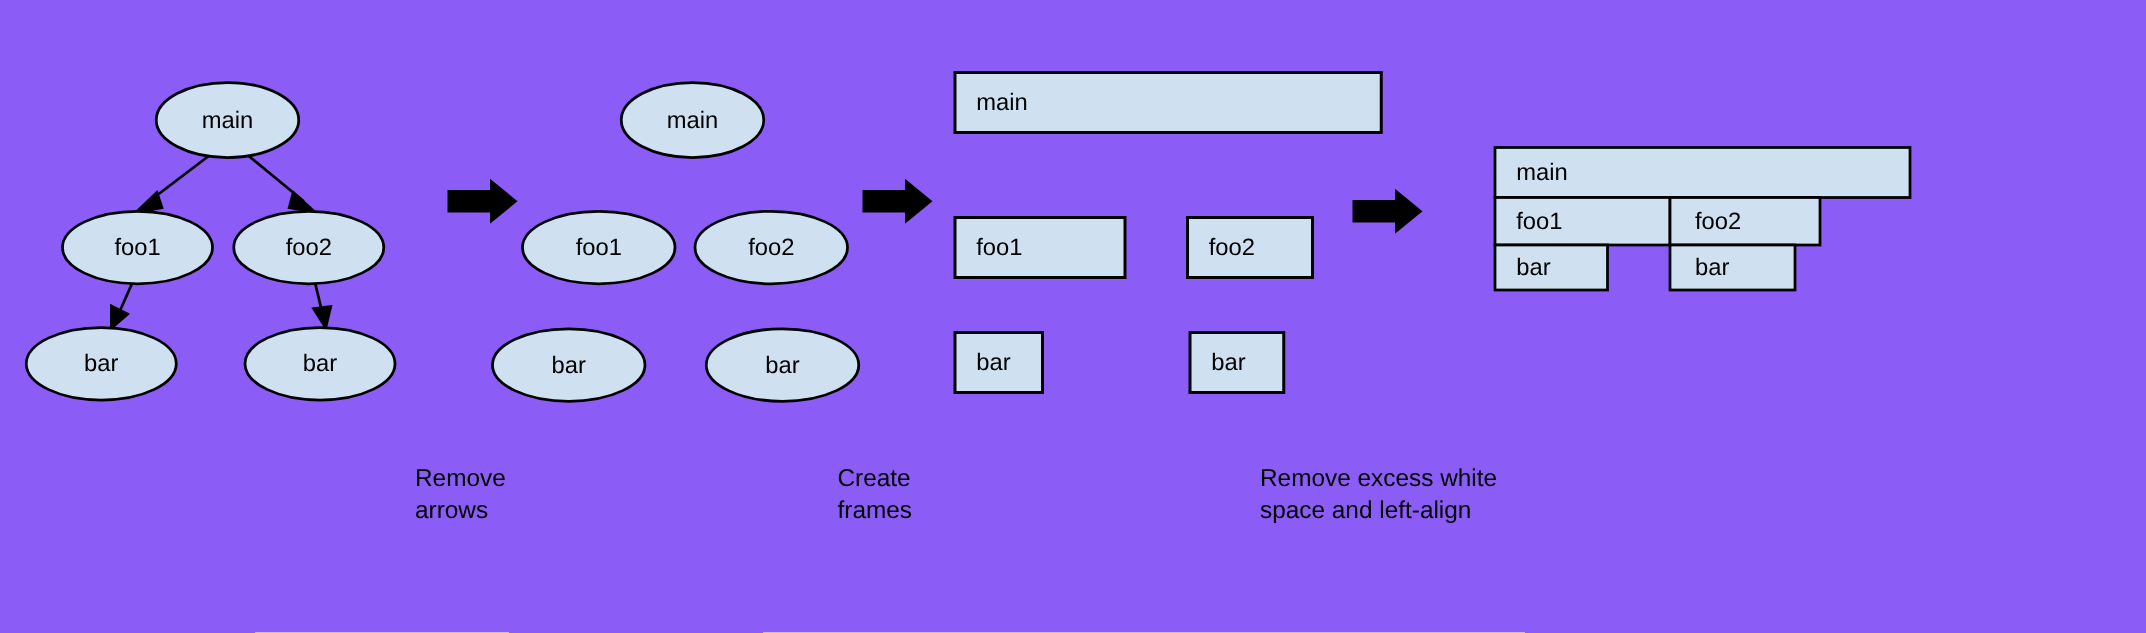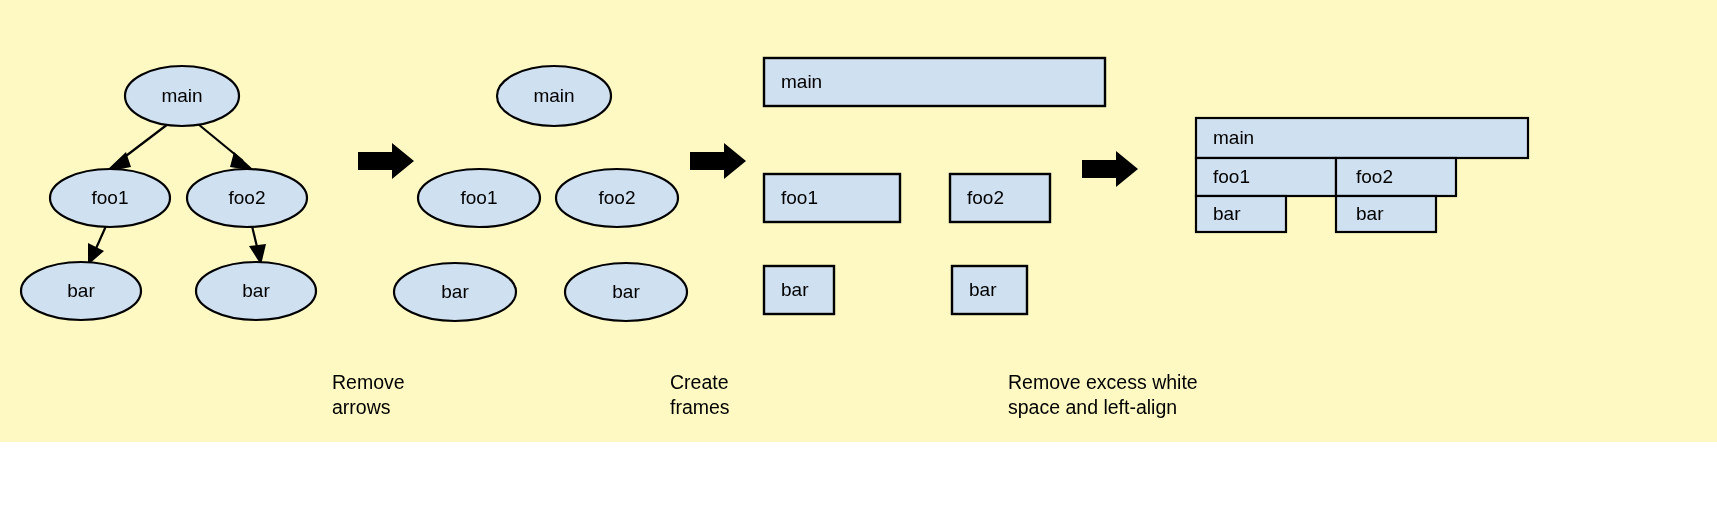--- a/index.html
+++ b/index.html
@@ -8,22 +8,22 @@
     padding: 0;
     background: #ffffff;
   }
   body {
     font-family: "Liberation Sans", sans-serif;
     color: #000000;
   }
   #stage {
     position: relative;
     width: 1717px;
-    height: 442px;
-    background: #fef9c3;
+    height: 506px;
+    background: #8b5cf6;
     overflow: hidden;
   }
   #diagram-svg {
     position: absolute;
     left: 0;
     top: 0;
     width: 1717px;
     height: 506px;
     display: block;
   }

